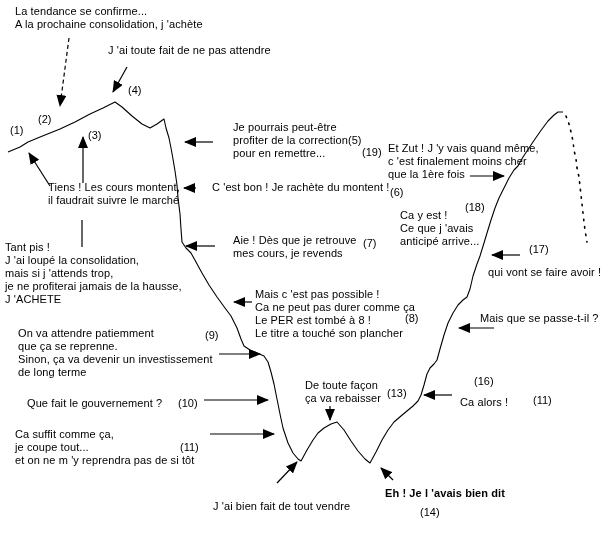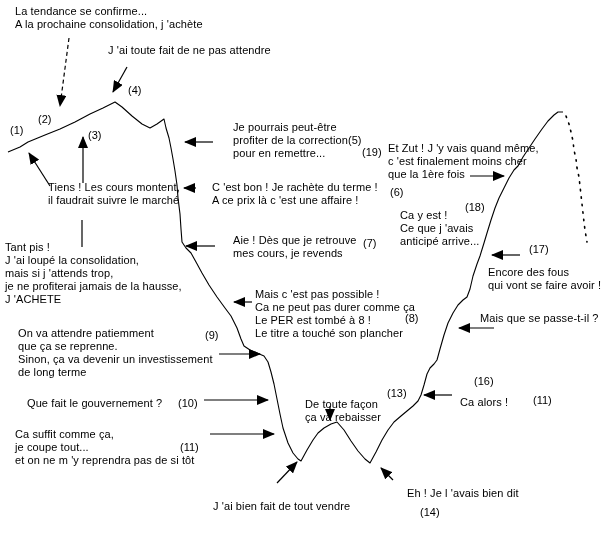--- a/index.html
+++ b/index.html
@@ -60,22 +60,21 @@
       </div>
       <div class="ann" style="left: 108px; top: 44px;">
         <div>J 'ai toute fait de ne pas attendre</div>
       </div>
       <div class="ann" style="left: 221px; top: 121px; margin-left: 12px;">
         <div>Je pourrais peut-être</div>
         <div>profiter de la correction</div>
         <div>pour en remettre...</div>
       </div>
       <div class="ann" style="left: 212px; top: 181px;">
-        <div>C 'est bon ! Je rachète du terme !</div>
-        <div>A ce prix là c 'est une affaire !</div>
+        <div>C 'est bon ! Je rachète du montent !</div>
       </div>
       <div class="ann" style="left: 388px; top: 142px;">
         <div>Et Zut ! J 'y vais quand même,</div>
         <div>c 'est finalement moins cher</div>
         <div>que la 1ère fois</div>
       </div>
       <div class="ann" style="left: 400px; top: 209px;">
         <div>Ca y est !</div>
         <div>Ce que j 'avais</div>
         <div>anticipé arrive...</div>
@@ -111,35 +110,34 @@
       <div class="ann" style="left: 5px; top: 241px;">
         <div>Tant pis !</div>
         <div>J 'ai loupé la consolidation,</div>
         <div>mais si j 'attends trop,</div>
         <div>je ne profiterai jamais de la hausse,</div>
         <div>J 'ACHETE</div>
       </div>
       <div class="ann" style="left: 213px; top: 500px;">
         <div>J 'ai bien fait de tout vendre</div>
       </div>
-      <div class="ann" style="left: 305px; top: 398px;">
+      <div class="ann" style="left: 305px; top: 379px;">
         <div>De toute façon</div>
         <div>ça va rebaisser</div>
       </div>
-      <div class="ann" style="left: 407px; top: 487px;">
+      <div class="ann" style="left: 385px; top: 487px; font-weight: bold;">
         <div>Eh ! Je l 'avais bien dit</div>
       </div>
       <div class="ann" style="left: 460px; top: 396px;">
         <div>Ca alors !</div>
       </div>
       <div class="ann" style="left: 480px; top: 312px;">
         <div>Mais que se passe-t-il ?</div>
       </div>
       <div class="ann" style="left: 488px; top: 266px;">
-        <div>Encore des fous</div>
         <div>qui vont se faire avoir !</div>
       </div>
     </div>
   <div id="step-layer">
       <span class="step" style="left: 10px; top: 124px;">(1)</span>
       <span class="step" style="left: 38px; top: 113px;">(2)</span>
       <span class="step" style="left: 88px; top: 129px;">(3)</span>
       <span class="step" style="left: 128px; top: 84px;">(4)</span>
       <span class="step" style="left: 348px; top: 134px;">(5)</span>
       <span class="step" style="left: 390px; top: 186px;">(6)</span>

